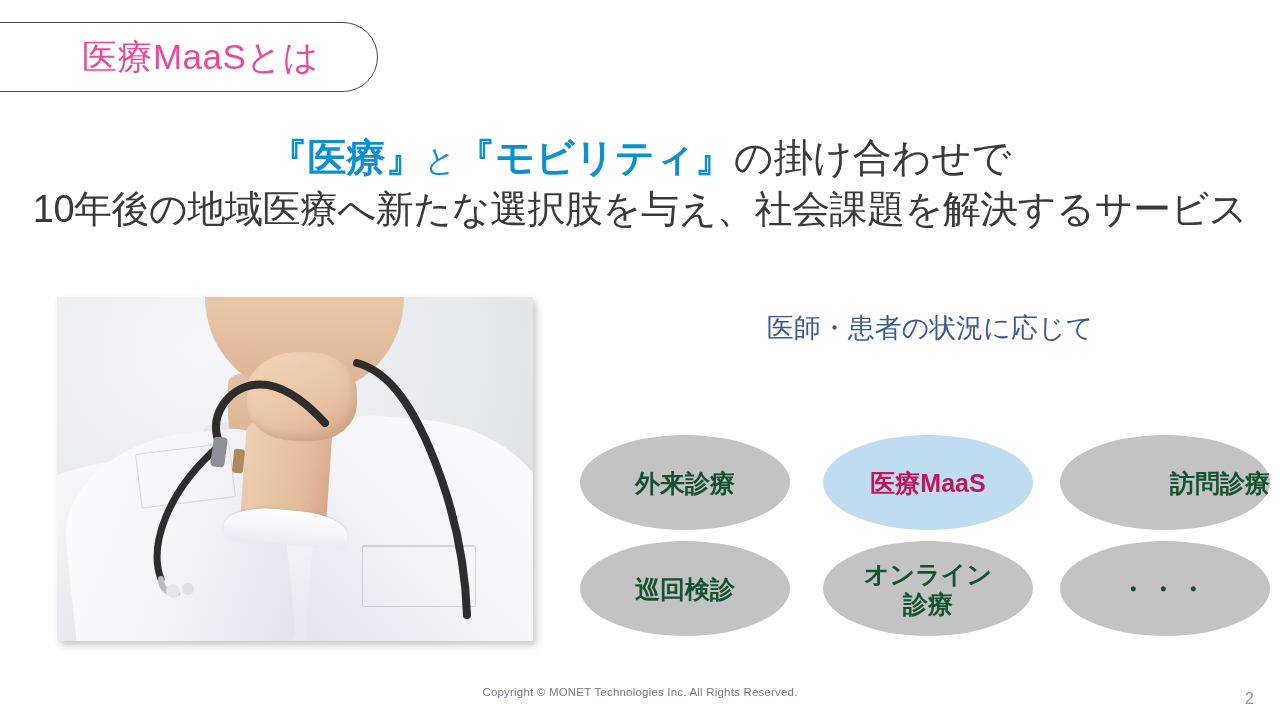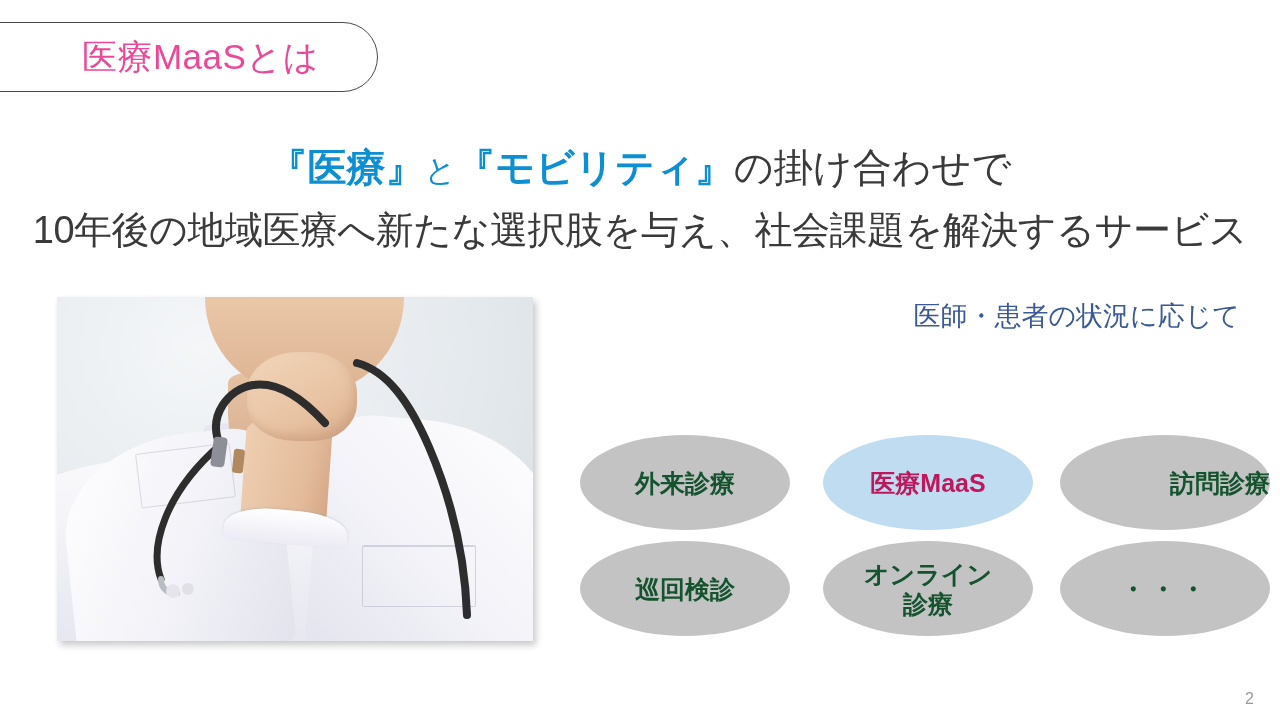--- a/index.html
+++ b/index.html
@@ -39,21 +39,21 @@
 
   
   .headline {
     position:absolute;
     left:0; top:136px;
     width:1280px;
     text-align:center;
   }
   .headline-line1 {
     font-size:39px;
-    line-height:64px;
+    line-height:43px;
     color:#3a3a3a;
     white-space:nowrap;
     text-align:center;
   }
   .headline-line1 .accent {
     color:#0c90d3;
     font-weight:700;
   }
   .headline-line1 .accent-thin {
     color:#0c90d3;
@@ -181,23 +181,23 @@
     box-shadow:0 -1px 2px rgba(160,160,180,.35);
   }
   
   .ph-steth {
     position:absolute; inset:0;
   }
 
   
   .caption {
     position:absolute;
-    left:620px; top:300px;
+    left:620px; top:312px;
     width:620px;
-    text-align:right;
+    text-align:center;
     color:#3a5a96;
     font-size:27px;
     line-height:33px;
     white-space:nowrap;
   }
 
   
   .ell {
     position:absolute;
     width:210px; height:95px;
@@ -294,15 +294,16 @@
       <span class="ml" style="white-space:pre-line;">オンライン
 診療</span>
     </div>
   <div class="ell grey" style="left:580px; top:541px;">
       <span>巡回検診</span>
     </div>
   <div class="ell grey dots" style="left:1060px; top:541px;">
       <span>・・・</span>
     </div>
 
+  <div class="copyright">Copyright © MONET Technologies Inc. All Rights Reserved.</div>
   <div class="pagenum">2</div>
 
 </div>
 
 </body></html>

